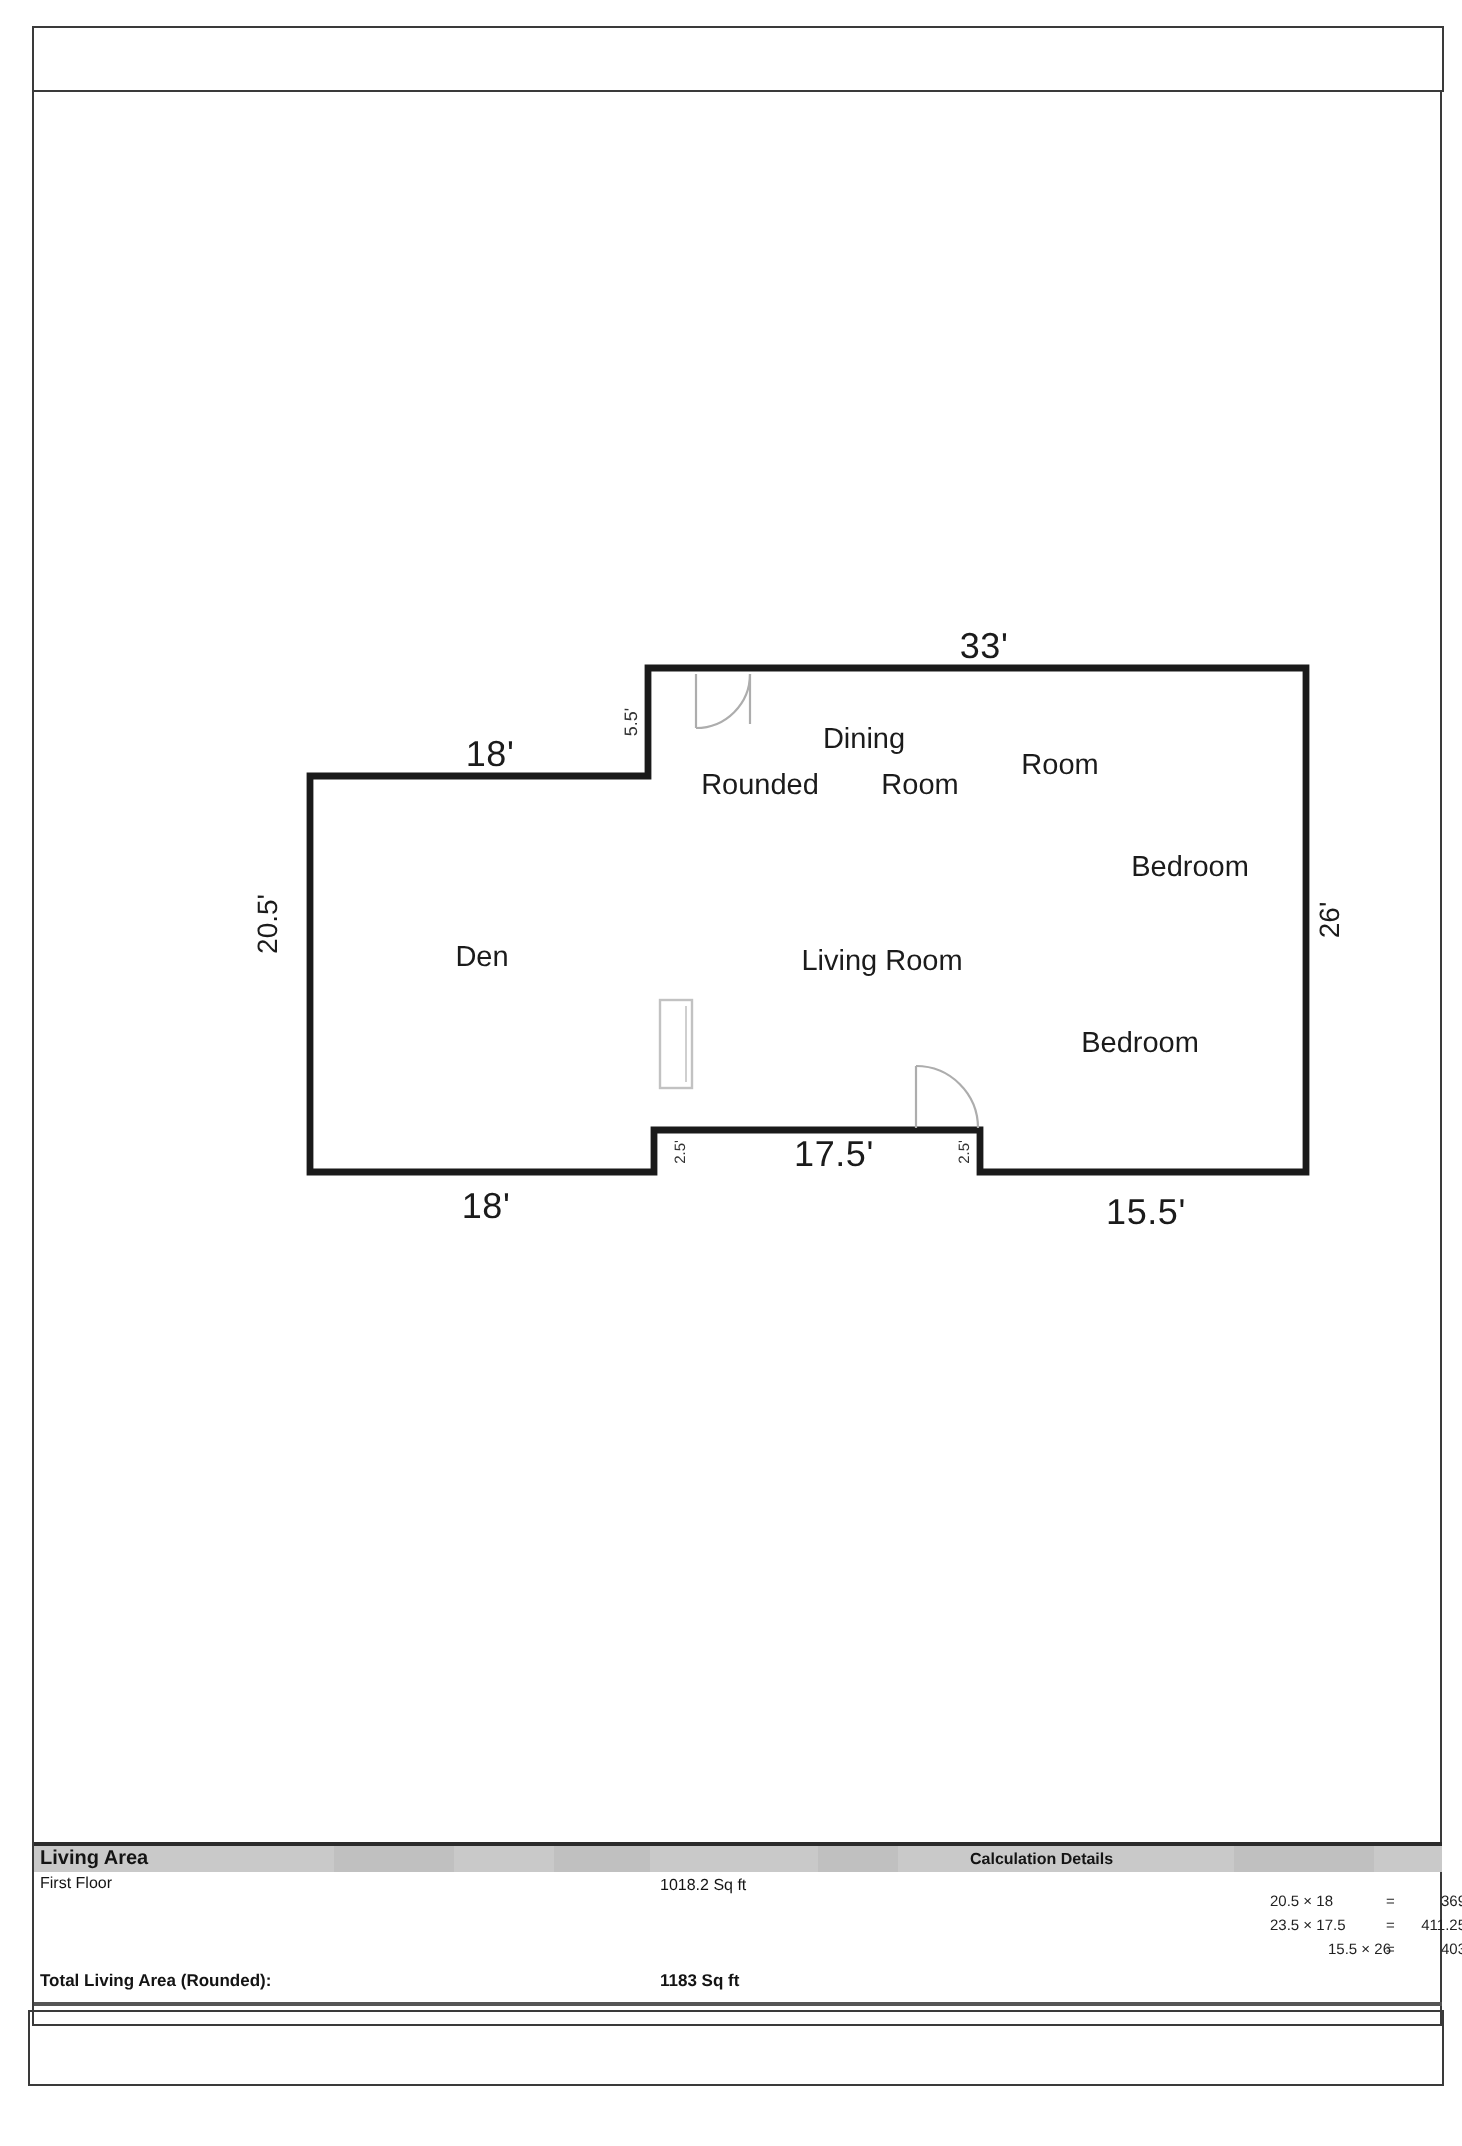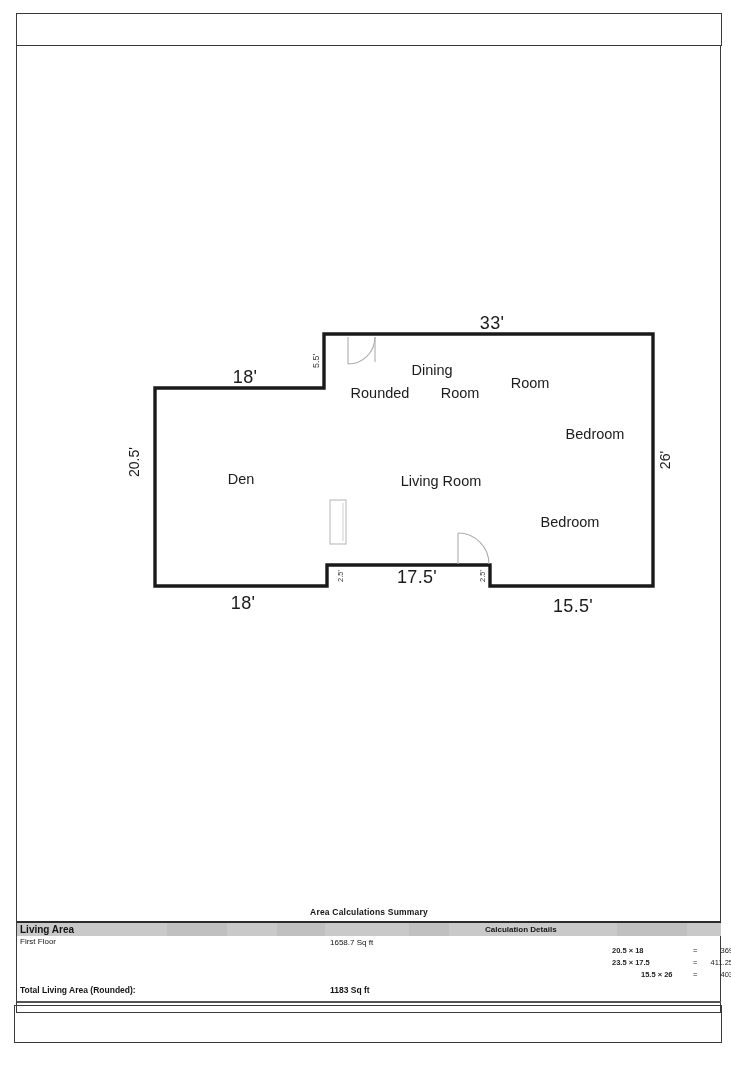--- a/index.html
+++ b/index.html
@@ -156,21 +156,21 @@
     top: 33px;
     font-size: 8px;
   }
   .calc-line {
     position: absolute;
     font-size: 7.5px;
     font-family: "Liberation Sans", sans-serif;
     color: #222;
     white-space: pre;
   }
-  .calc-expr { left: 595px; font-weight: bold; }
+  .calc-expr { left: 618px; }
   .calc-eq   { left: 676px; }
   .calc-res  { left: 690px; text-align: right; width: 26px; }
   #label-total {
     position: absolute;
     left: 3px;
     top: 80px;
     font-size: 8.5px;
     font-weight: bold;
   }
   #value-total {
@@ -265,37 +265,36 @@
 
   <div class="plan-label dim" style="left:573px; top:596px;">15.5'</div>
 
   <div class="plan-label dim-tiny" style="left:341px; top:576px; transform:translate(-50%,-50%) rotate(-90deg);">2.5'</div>
 
   <div class="plan-label dim-tiny" style="left:483px; top:576px; transform:translate(-50%,-50%) rotate(-90deg);">2.5'</div>
 
 
   <div id="area-summary">
 
-    <div id="summary-title">Area Calculations Summary</div>
 
     <div id="summary-rule"></div>
 
     <div id="summary-headrow"></div>
     <div class="band-noise" style="left:150px; width:60px;"></div>
     <div class="band-noise" style="left:260px; width:48px;"></div>
     <div class="band-noise" style="left:392px; width:40px;"></div>
     <div class="band-noise" style="left:600px; width:70px;"></div>
 
     <div id="label-living-area">Living Area</div>
 
     <div id="label-calc-details">Calculation Details</div>
 
     <div id="row-first-floor">First Floor</div>
 
-    <div id="value-first-floor">1658.7 Sq ft</div>
+    <div id="value-first-floor">1018.2 Sq ft</div>
 
     <div class="calc-line calc-expr" style="top:41px;">20.5 × 18</div>
     <div class="calc-line calc-eq" style="top:41px;">=</div>
     <div class="calc-line calc-res" style="top:41px;">369</div>
 
     <div class="calc-line calc-expr" style="top:53px;">23.5 × 17.5</div>
     <div class="calc-line calc-eq" style="top:53px;">=</div>
     <div class="calc-line calc-res" style="top:53px;">411.25</div>
 
     <div class="calc-line calc-expr" style="top:65px;margin-left:29px;">15.5 × 26</div>

